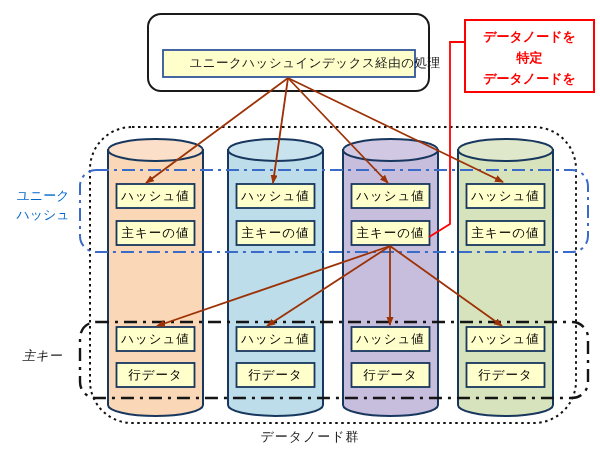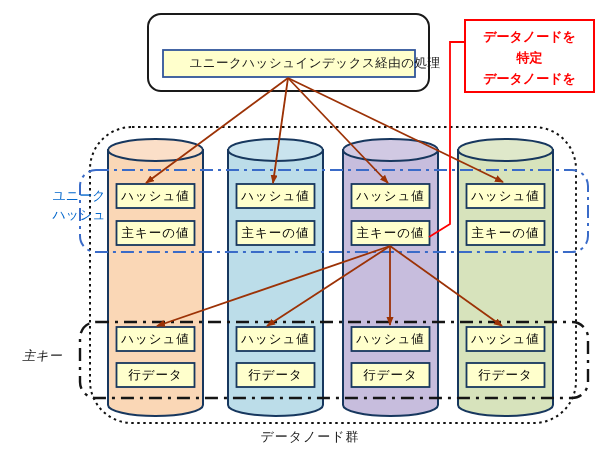--- a/index.html
+++ b/index.html
@@ -5,21 +5,21 @@
   html,body{margin:0;padding:0;background:#fff;}
   .stage{position:relative;width:600px;height:450px;background:#ffffff;overflow:hidden;
          font-family:"DejaVu Sans","Liberation Sans",sans-serif;}
   .stage svg{position:absolute;left:0;top:0;}
   .txt{position:absolute;display:flex;align-items:center;justify-content:center;color:#1a1a1a;}
   .sql-title{left:148px;top:19px;width:281px;height:18px;font-size:13px;}
   .sql-process{left:163px;top:50px;width:304px;height:27px;font-size:12.5px;letter-spacing:0.5px;}
   .callout-text{position:absolute;left:466px;top:26px;width:127px;text-align:center;
                 font-size:13px;font-weight:bold;line-height:21px;}
   .idx-label{position:absolute;left:0px;top:186px;width:86px;text-align:center;
-             font-size:13px;line-height:19px;padding-left:36px;}
+             font-size:13px;line-height:19px;}
   .pk-label{left:6px;top:346px;width:72px;height:19px;font-size:13px;font-style:italic;}
   .footer{left:210px;top:427px;width:200px;height:19px;font-size:13px;letter-spacing:1px;}
   .cbox{position:absolute;display:flex;align-items:center;justify-content:center;
         font-size:12.5px;letter-spacing:1px;color:#000000;}
 </style>
 </head>
 <body>
 
 <div class="stage">
   <svg id="diagram" width="600" height="450" viewBox="0 0 600 450">

